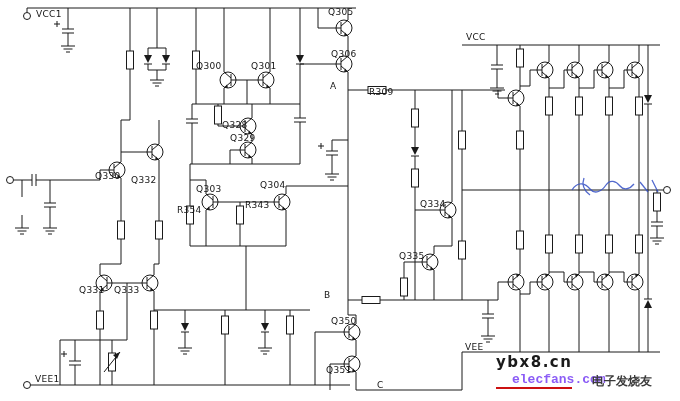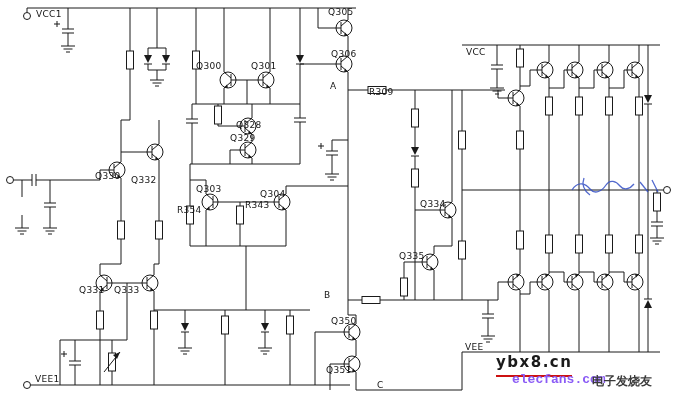--- a/index.html
+++ b/index.html
@@ -3,21 +3,21 @@
 <meta charset="utf-8">
 <style>
   html,body{margin:0;padding:0;background:#ffffff;}
   .canvas{position:relative;width:680px;height:401px;background:#ffffff;overflow:hidden;
           font-family:"DejaVu Sans",sans-serif;}
   .canvas svg{position:absolute;left:0;top:0;}
   .lbl{position:absolute;font-size:9px;line-height:1;color:#151515;white-space:nowrap;
        pointer-events:none;letter-spacing:0.3px;}
   .wm-site{position:absolute;left:496px;top:353px;font-weight:bold;font-size:15px;
            letter-spacing:1.5px;color:#1a1a1a;border-bottom:2px solid #cc1111;
-           padding-bottom:4px;font-family:"DejaVu Sans",sans-serif;}
+           padding-bottom:16px;font-family:"DejaVu Sans",sans-serif;}
   .wm-brand{position:absolute;left:512px;top:372px;font-weight:bold;font-size:13px;
             color:#8b5cf6;font-family:Liberation Mono, monospace;}
   .wm-cn{position:absolute;left:592px;top:373px;font-weight:bold;font-size:12px;
          color:#3a3a3a;font-family:"DejaVu Sans",sans-serif;text-align:center;}
 </style>
 </head>
 <body>
 
 <div class="canvas">
 
@@ -247,31 +247,31 @@
 
   <g stroke="#3550c5" stroke-width="1.3" fill="none" opacity="0.85">
     <path d="M572,190 c6,-10 14,-6 18,-1 c5,6 12,2 16,-4 c4,-6 10,-4 14,1 c4,5 10,3 14,-2"></path>
     <path d="M640,182 l8,10 M652,180 l6,12 M584,178 c-3,8 2,14 6,17"></path>
   </g>
 </svg>
 
 <span class="lbl" style="left:36px;top:10px">VCC1</span>
 <span class="lbl" style="left:328px;top:8px">Q305</span>
 <span class="lbl" style="left:331px;top:50px">Q306</span>
-<span class="lbl" style="left:466px;top:48px">VCC</span>
+<span class="lbl" style="left:466px;top:33px">VCC</span>
 <span class="lbl" style="left:196px;top:62px">Q300</span>
 <span class="lbl" style="left:251px;top:62px">Q301</span>
 <span class="lbl" style="left:330px;top:82px">A</span>
 <span class="lbl" style="left:369px;top:88px">R309</span>
-<span class="lbl" style="left:236px;top:121px">Q328</span>
+<span class="lbl" style="left:222px;top:121px">Q328</span>
 <span class="lbl" style="left:230px;top:134px">Q329</span>
 <span class="lbl" style="left:131px;top:176px">Q332</span>
 <span class="lbl" style="left:95px;top:172px">Q330</span>
 <span class="lbl" style="left:196px;top:185px">Q303</span>
-<span class="lbl" style="left:260px;top:190px">Q304</span>
+<span class="lbl" style="left:260px;top:181px">Q304</span>
 <span class="lbl" style="left:177px;top:206px">R354</span>
 <span class="lbl" style="left:245px;top:201px">R343</span>
 <span class="lbl" style="left:420px;top:200px">Q334</span>
 <span class="lbl" style="left:399px;top:252px">Q335</span>
 <span class="lbl" style="left:79px;top:286px">Q331</span>
 <span class="lbl" style="left:114px;top:286px">Q333</span>
 <span class="lbl" style="left:324px;top:291px">B</span>
 <span class="lbl" style="left:331px;top:317px">Q350</span>
 <span class="lbl" style="left:465px;top:343px">VEE</span>
 <span class="lbl" style="left:326px;top:366px">Q351</span>

